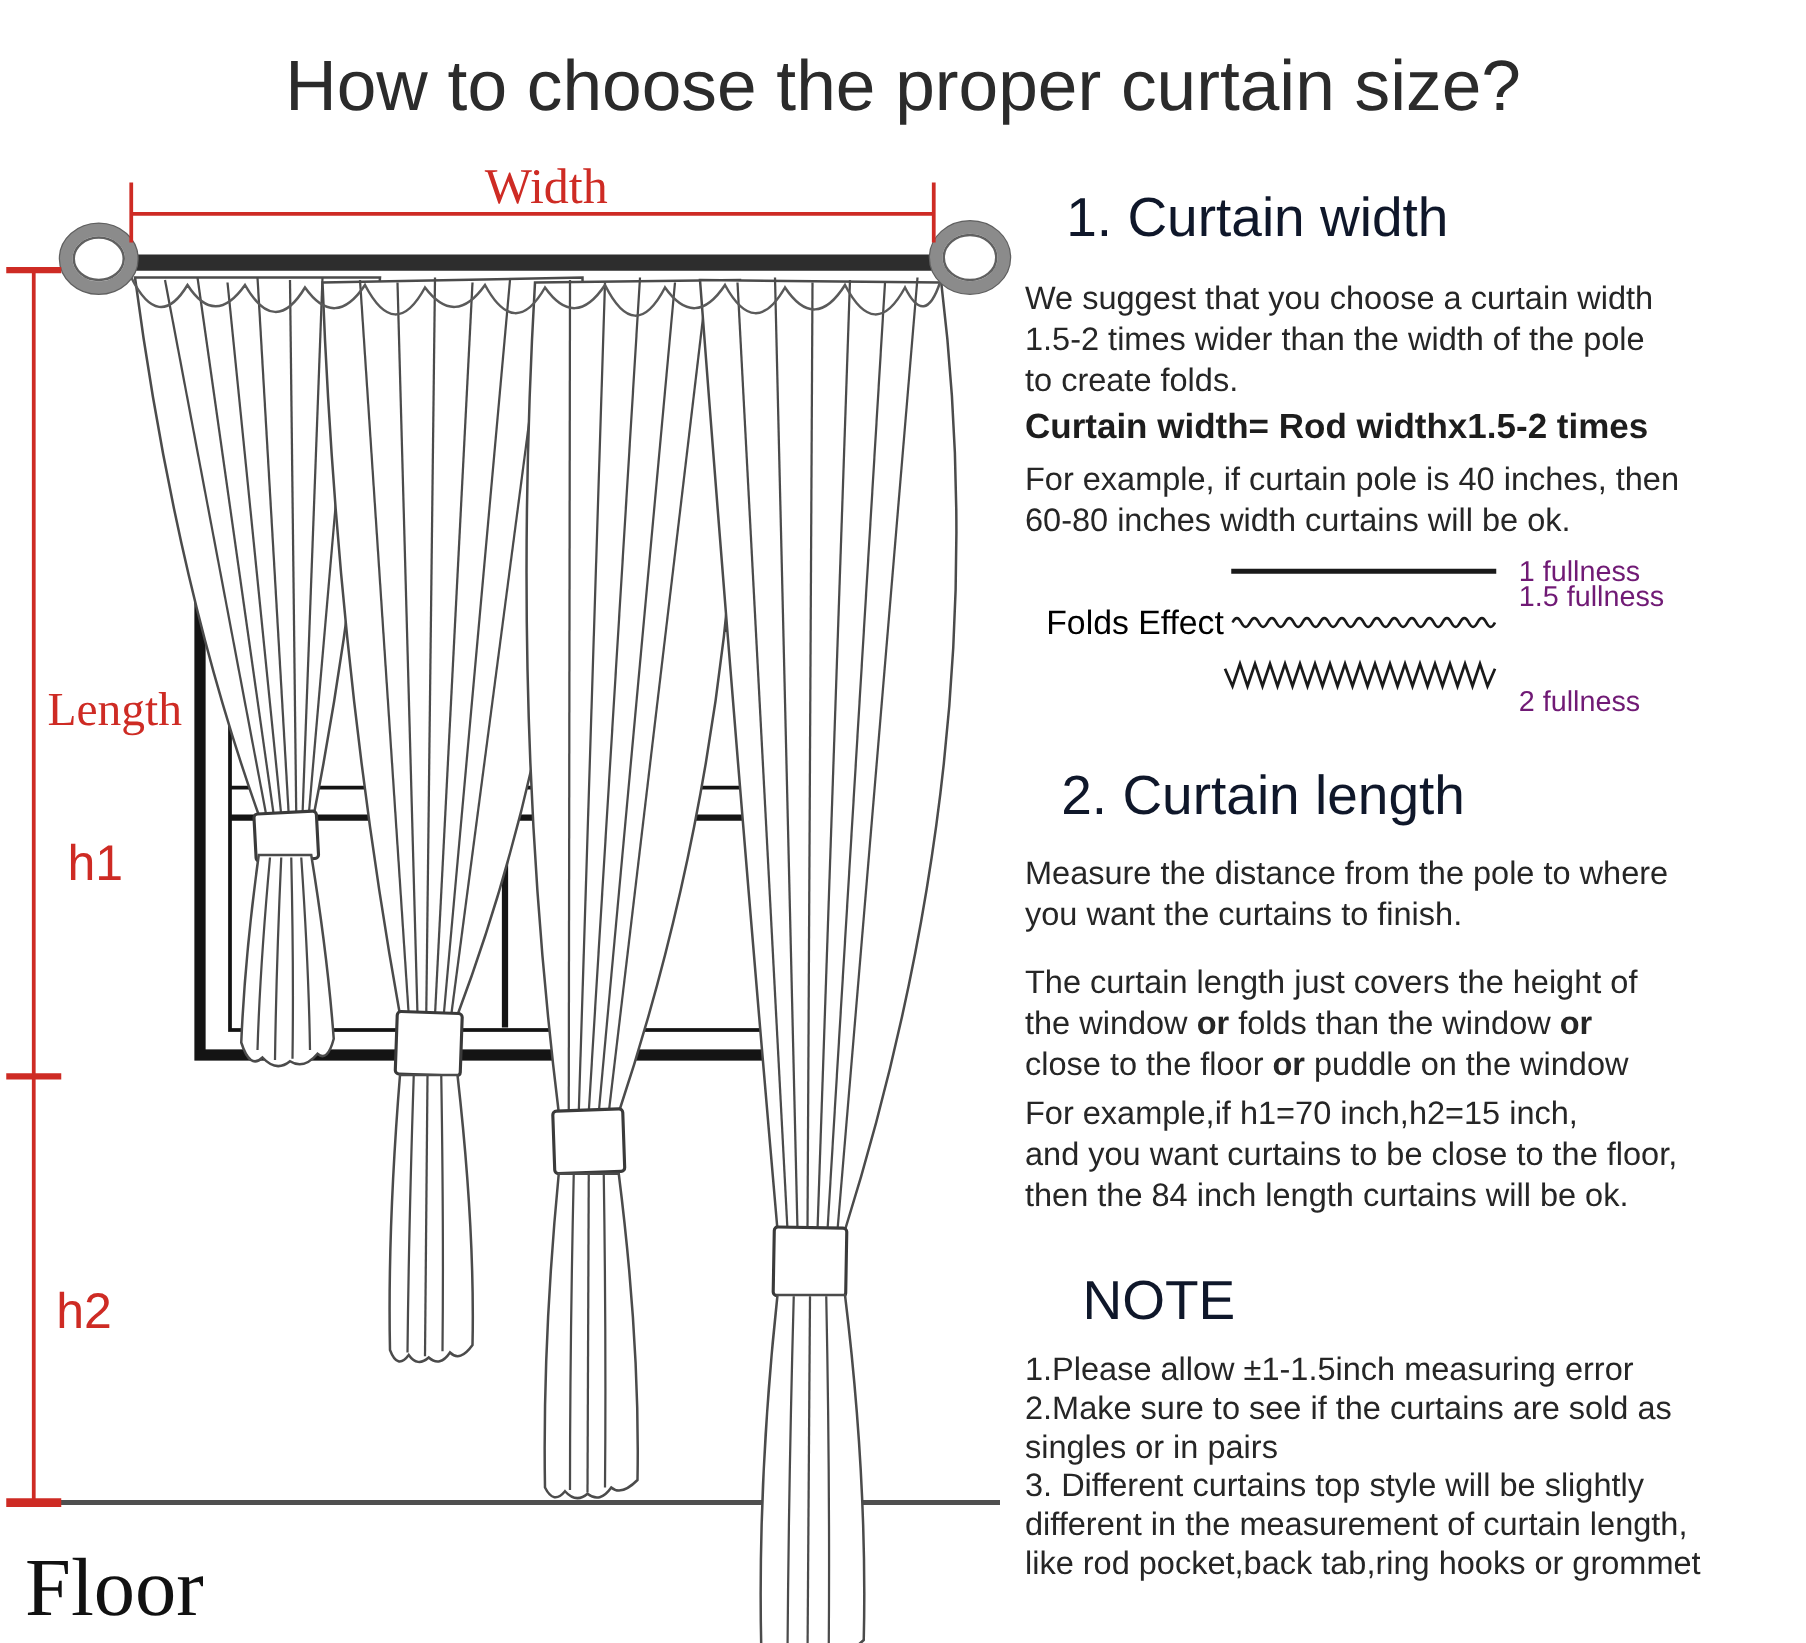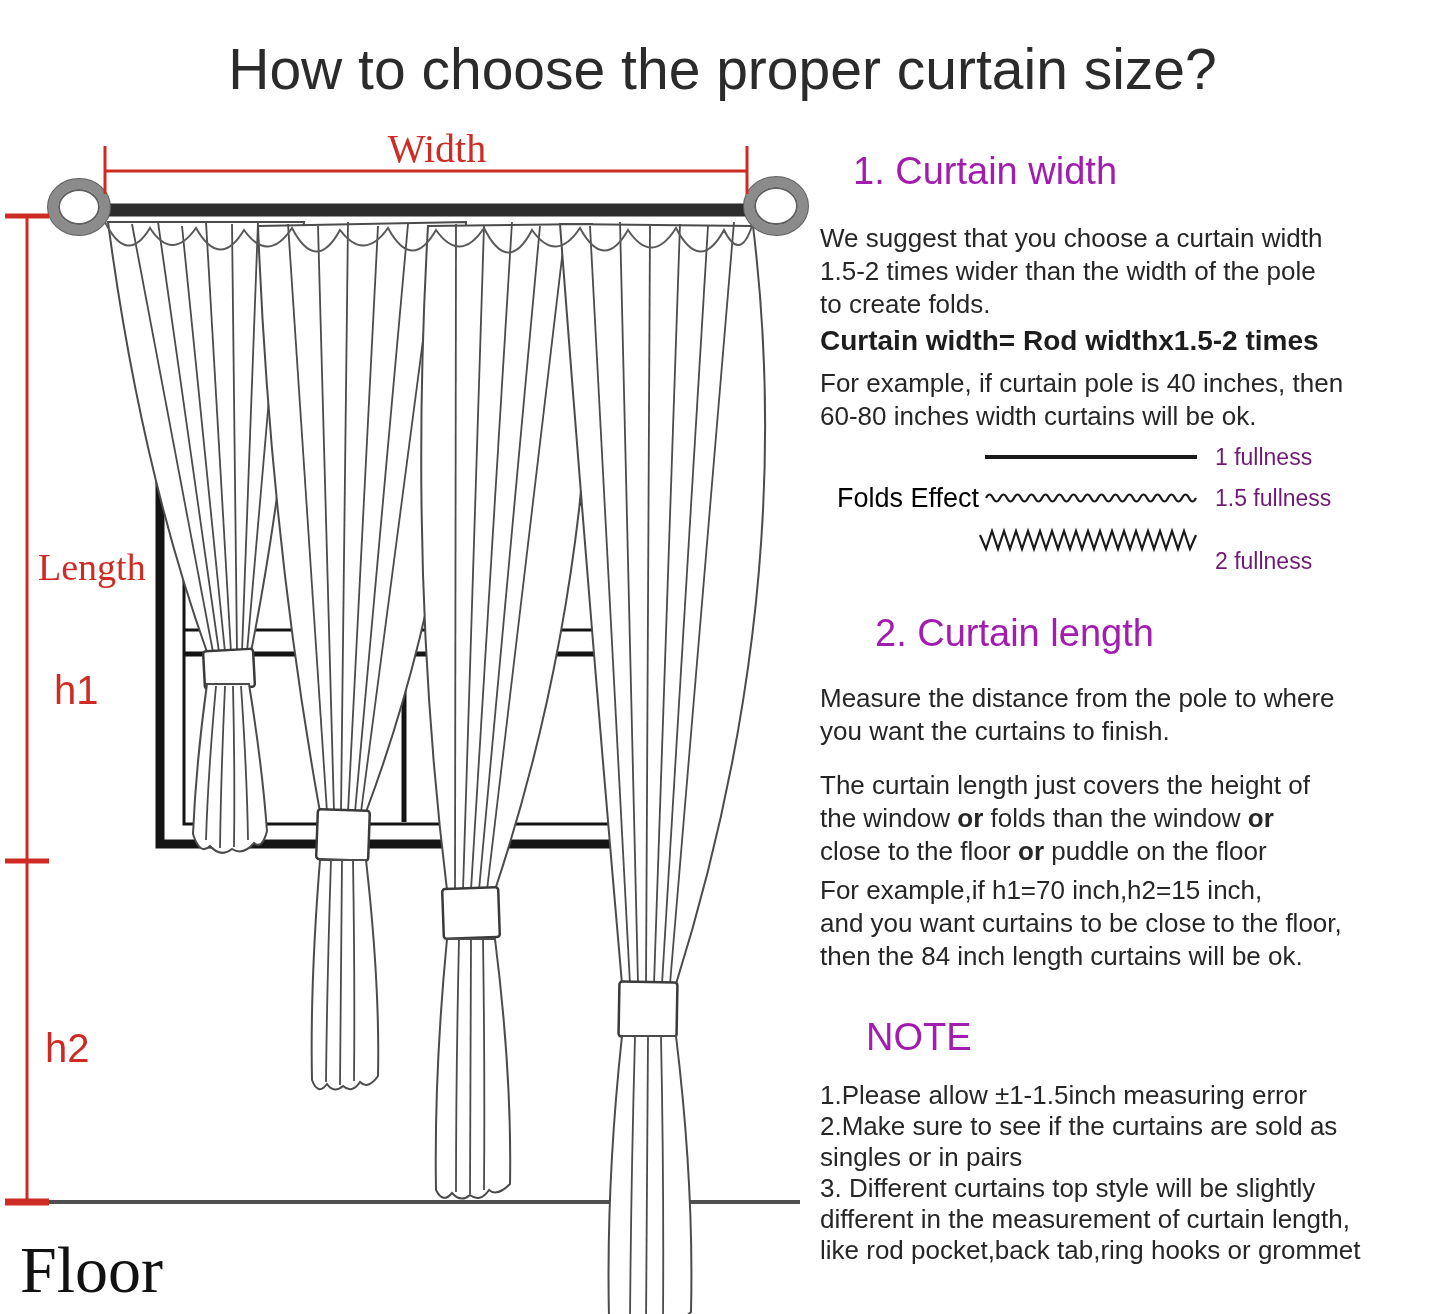--- a/index.html
+++ b/index.html
@@ -1,21 +1,21 @@
 <!DOCTYPE html>
 <html><head>
 <meta charset="utf-8">
 <style>
   html,body{margin:0;padding:0;background:#ffffff;}
   #page{position:relative;width:1445px;height:1314px;background:#fff;overflow:hidden;
         font-family:"Liberation Sans",sans-serif;color:#242424;margin-top:34px;}
   .abs{position:absolute;}
   #title{top:2px;left:0;width:1445px;text-align:center;font-size:57px;font-weight:400;
          color:#2b2b2b;letter-spacing:0px;}
-  .h-sec{font-size:38px;font-weight:400;color:#a21caf;}
+  .h-sec{font-size:44px;font-weight:400;color:#0f172a;}
   .para{font-size:26px;line-height:33px;color:#262626;white-space:pre-line;width:660px;}
   .formula{font-size:28px;font-weight:700;color:#1d1d1d;width:660px;}
   .note-item{font-size:26px;line-height:31px;color:#262626;white-space:pre-line;}
   .b{font-weight:700;text-align:right;}
   .red-label{color:#701a75;font-size:23px;}
   .folds-label{font-size:27px;color:#000000;}
   .fold-bar{background:#1a1a1a;height:4px;width:212px;}
   svg{display:block;}
   text.dim-serif{font-family:"Liberation Serif",serif;fill:#ce2b24;}
   text.dim-sans{font-family:"Liberation Sans",sans-serif;fill:#ce2b24;}
@@ -156,29 +156,29 @@
 
   <div class="abs folds-label" style="left:837px;top:449px">Folds Effect</div>
   <div class="abs fold-bar" style="left:985px;top:421px"></div>
   <svg class="abs" style="left:985px;top:453px" width="212" height="18" viewBox="0 0 212 18">
     <path fill="none" stroke="#1a1a1a" stroke-width="2.2" d="M1,11 Q4.5,4 8,11 T15,11 T22,11 T29,11 T36,11 T43,11 T50,11 T57,11 T64,11 T71,11 T78,11 T85,11 T92,11 T99,11 T106,11 T113,11 T120,11 T127,11 T134,11 T141,11 T148,11 T155,11 T162,11 T169,11 T176,11 T183,11 T190,11 T197,11 T204,11 T211,11"></path>
   </svg>
   <svg class="abs" style="left:978px;top:493px" width="222" height="28" viewBox="0 0 222 28">
     <polyline fill="none" stroke="#1a1a1a" stroke-width="2.2" points="2,8 8,22 14,4 20,22 26,4 32,22 38,4 44,22 50,4 56,22 62,4 68,22 74,4 80,22 86,4 92,22 98,4 104,22 110,4 116,22 122,4 128,22 134,4 140,22 146,4 152,22 158,4 164,22 170,4 176,22 182,4 188,22 194,4 200,22 206,4 212,22 218,8"></polyline>
   </svg>
   <div class="abs red-label" style="left:1215px;top:410px">1 fullness</div>
-  <div class="abs red-label" style="left:1215px;top:451px">1.5 fullness</div>
+  <div class="abs red-label" style="left:1215px;top:430px">1.5 fullness</div>
   <div class="abs red-label" style="left:1215px;top:514px">2 fullness</div>
 
-  <div class="abs h-sec" style="left:875px;top:578px">2. Curtain length</div>
+  <div class="abs h-sec" style="left:849px;top:578px">2. Curtain length</div>
   <div class="abs para" style="left:820px;top:648px">Measure the distance from the pole to where
 you want the curtains to finish.</div>
   <div class="abs para" style="left:820px;top:735px"><span>The curtain length just covers the height of
 the window </span><span class="b">or</span><span> folds than the window </span><span class="b">or</span><span>
-close to the floor </span><span class="b">or</span><span> puddle on the floor</span></div>
+close to the floor </span><span class="b">or</span><span> puddle on the window</span></div>
   <div class="abs para" style="left:820px;top:840px">For example,if h1=70 inch,h2=15 inch,
 and you want curtains to be close to the floor,
 then the 84 inch length curtains will be ok.</div>
 
   <div class="abs h-sec" style="left:866px;top:982px">NOTE</div>
   <div class="abs" style="left:820px;top:1046px;width:660px">
     <div class="note-item">1.Please allow ±1-1.5inch measuring error</div>
     <div class="note-item">2.Make sure to see if the curtains are sold as
 singles or in pairs</div>
     <div class="note-item">3. Different curtains top style will be slightly

